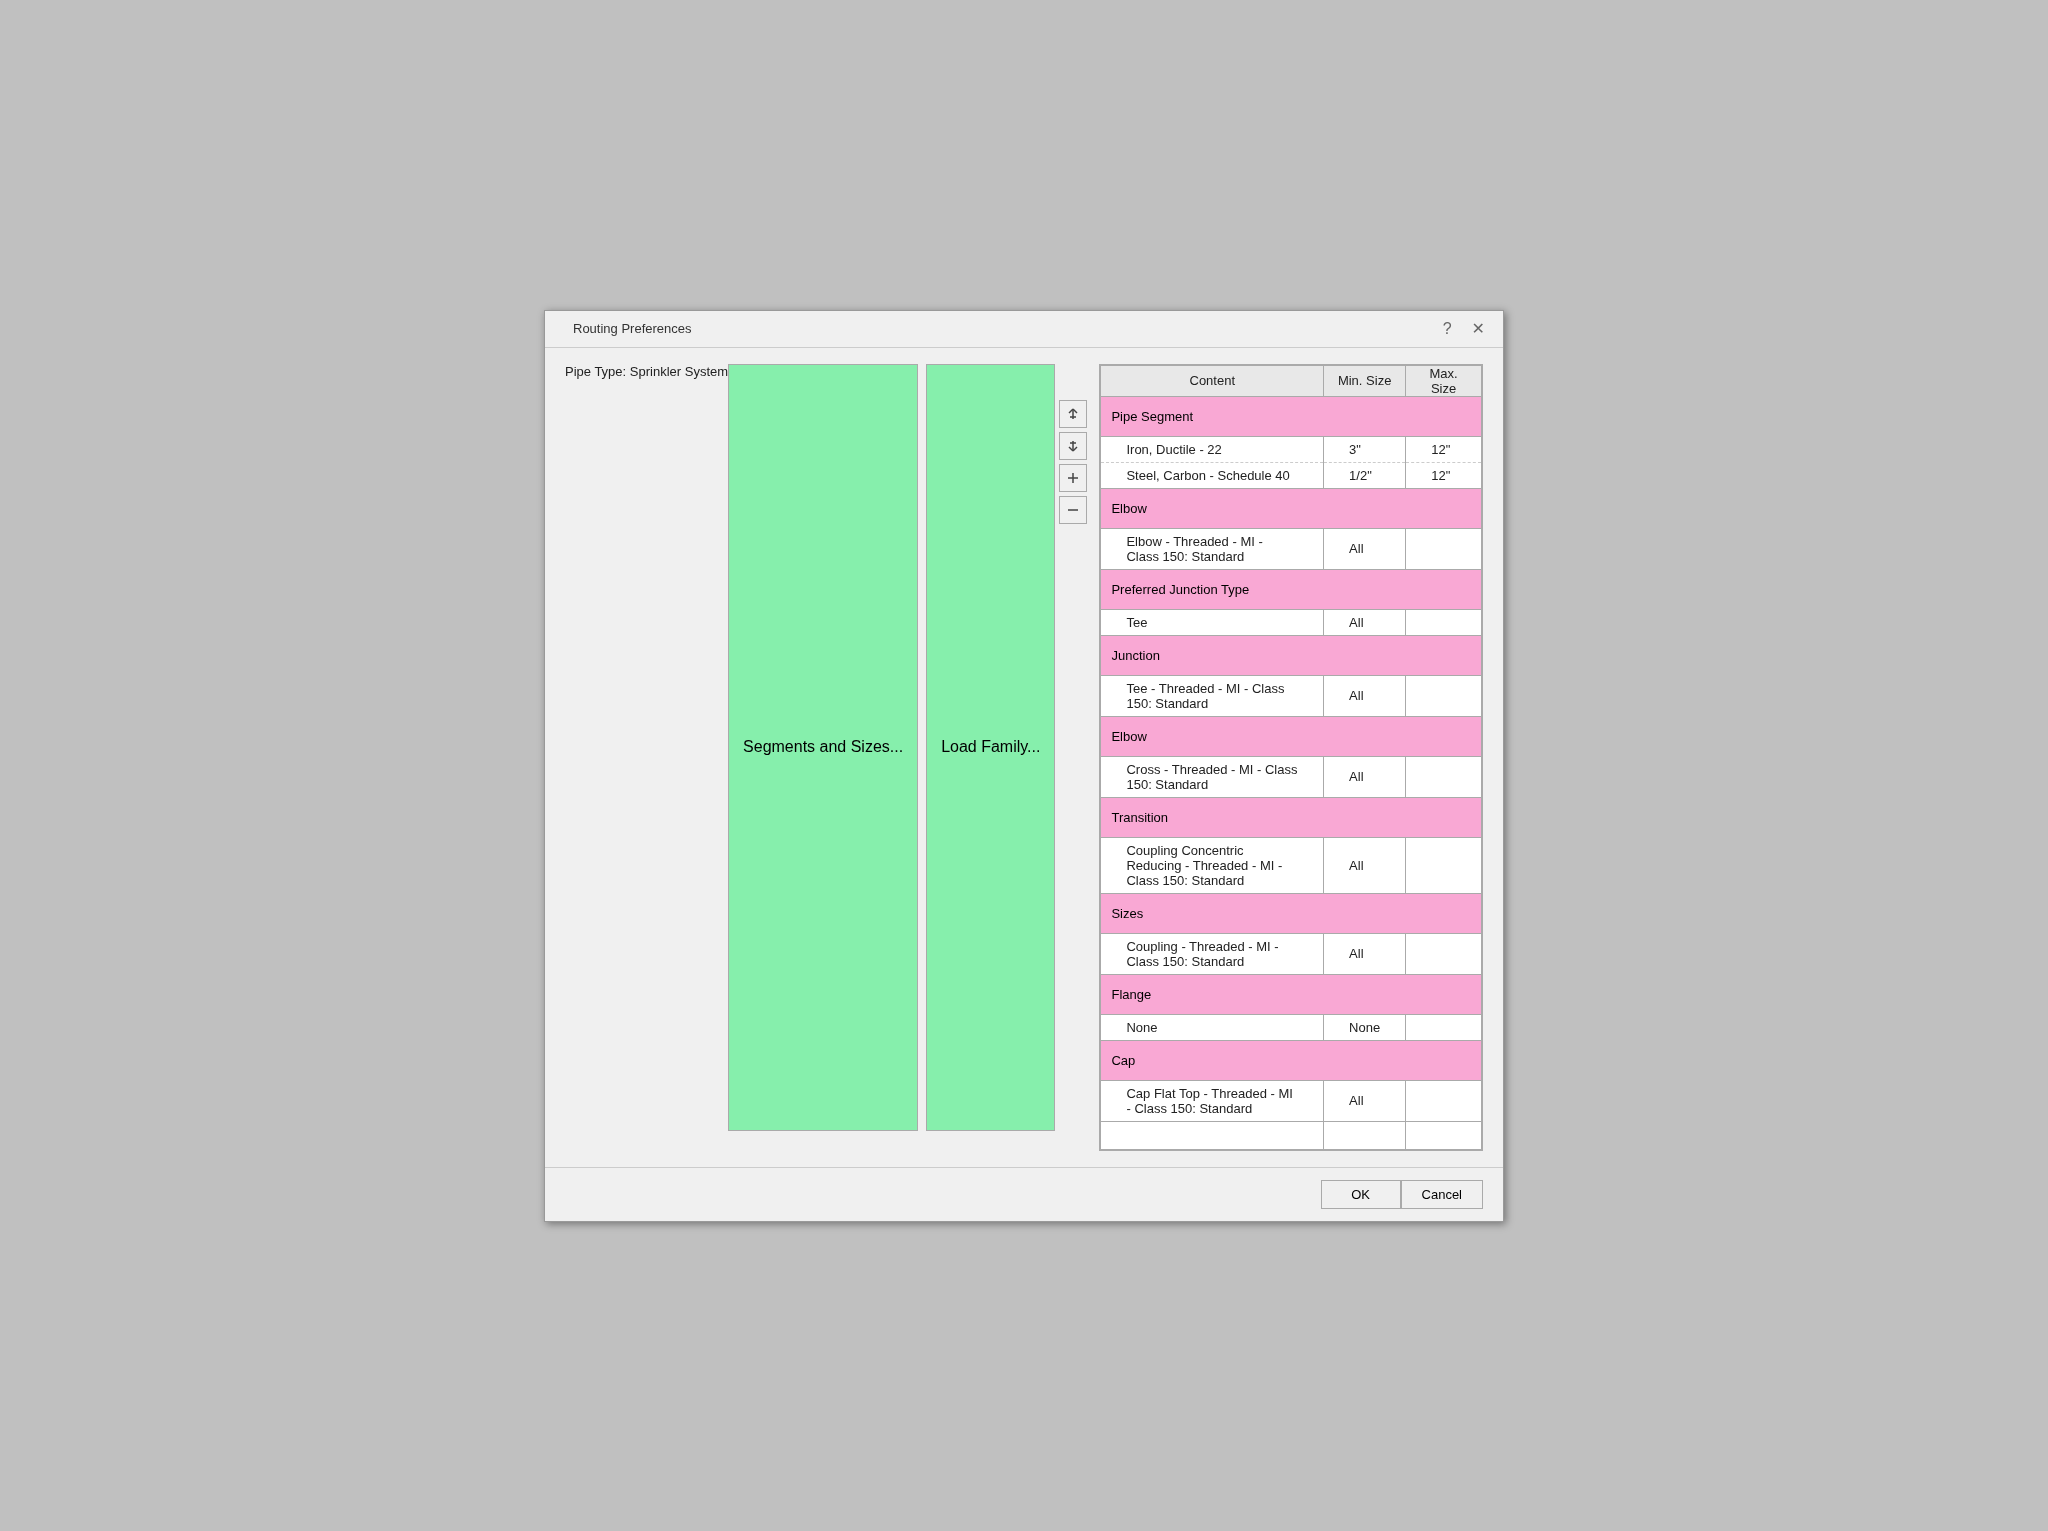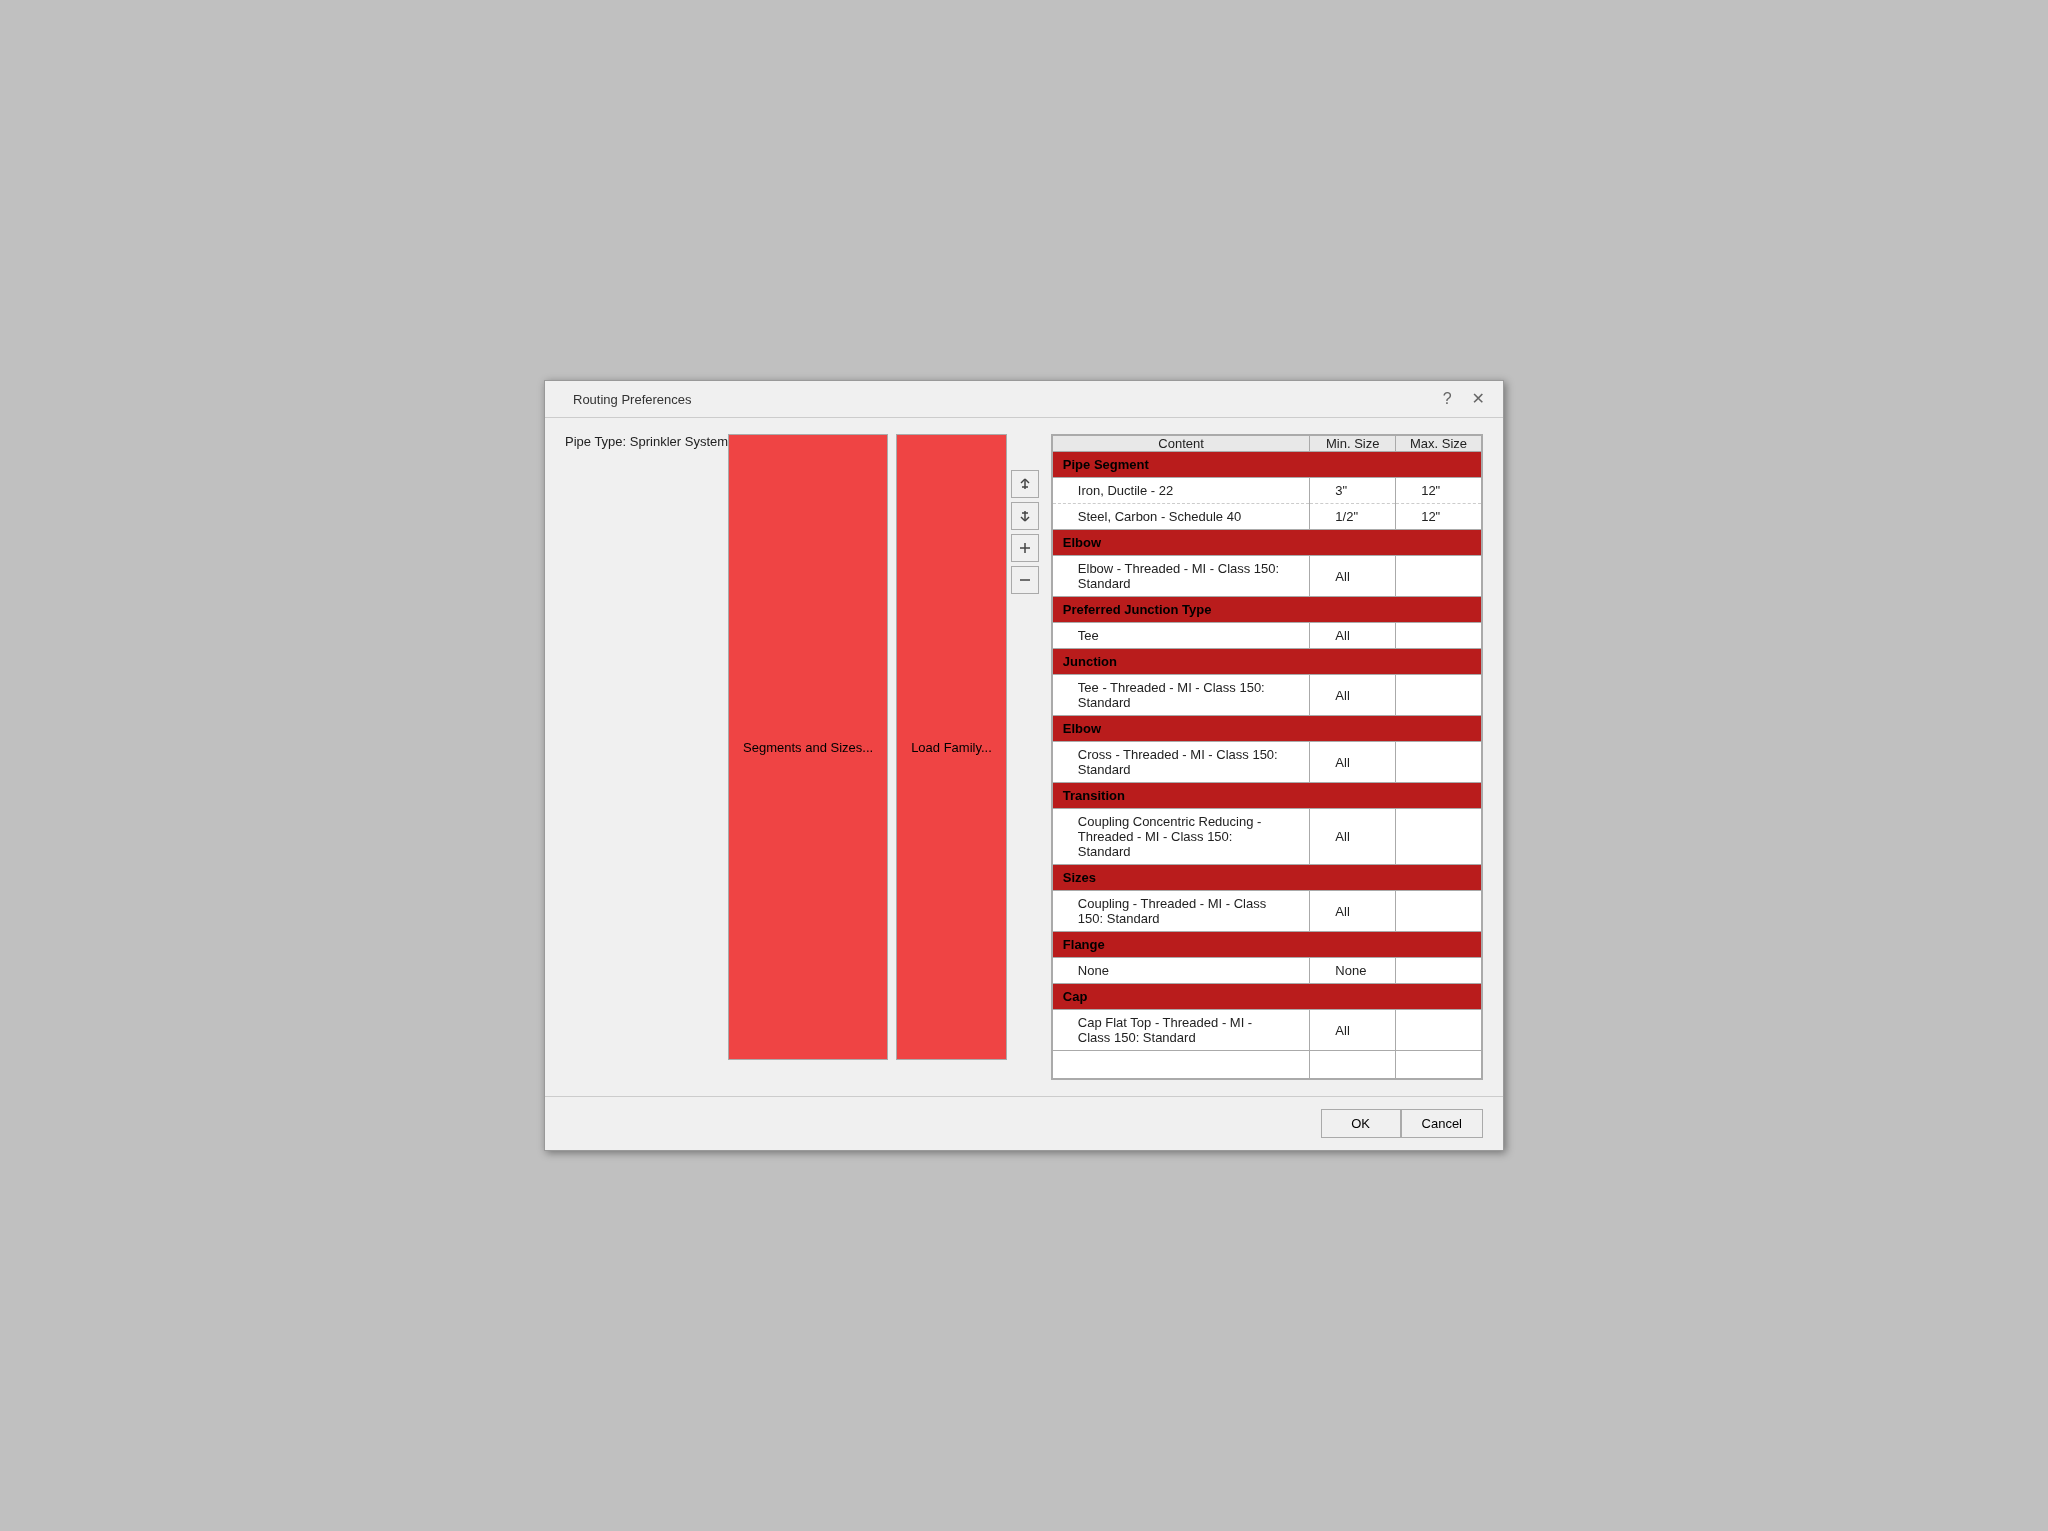--- a/index.html
+++ b/index.html
@@ -73,24 +73,24 @@
       color: #222;
     }
 
     .button-row {
       display: flex;
       gap: 8px;
       margin-bottom: 20px;
     }
 
     .btn {
-      background: #ef4444;
+      background: #86efac;
       border: 1px solid #aaa;
       padding: 5px 14px;
-      font-size: 13px;
+      font-size: 16px;
       cursor: pointer;
       min-width: 80px;
     }
 
     .table-section {
       display: flex;
       gap: 8px;
       flex: 1;
     }
 
@@ -135,24 +135,24 @@
       text-align: left;
       font-weight: normal;
       color: #222;
     }
 
     thead tr th.center {
       text-align: center;
     }
 
     .section-header td {
-      background: #b91c1c;
+      background: #f9a8d4;
       color: #000;
-      font-weight: bold;
-      padding: 5px 10px;
+      font-weight: normal;
+      padding: 12px 10px;
       border: 1px solid #aaa;
     }
 
     .data-row td {
       padding: 5px 25px;
       border-bottom: 1px dashed #ccc;
       border-left: 1px solid #aaa;
       border-right: 1px solid #aaa;
       background: white;
       color: #222;

